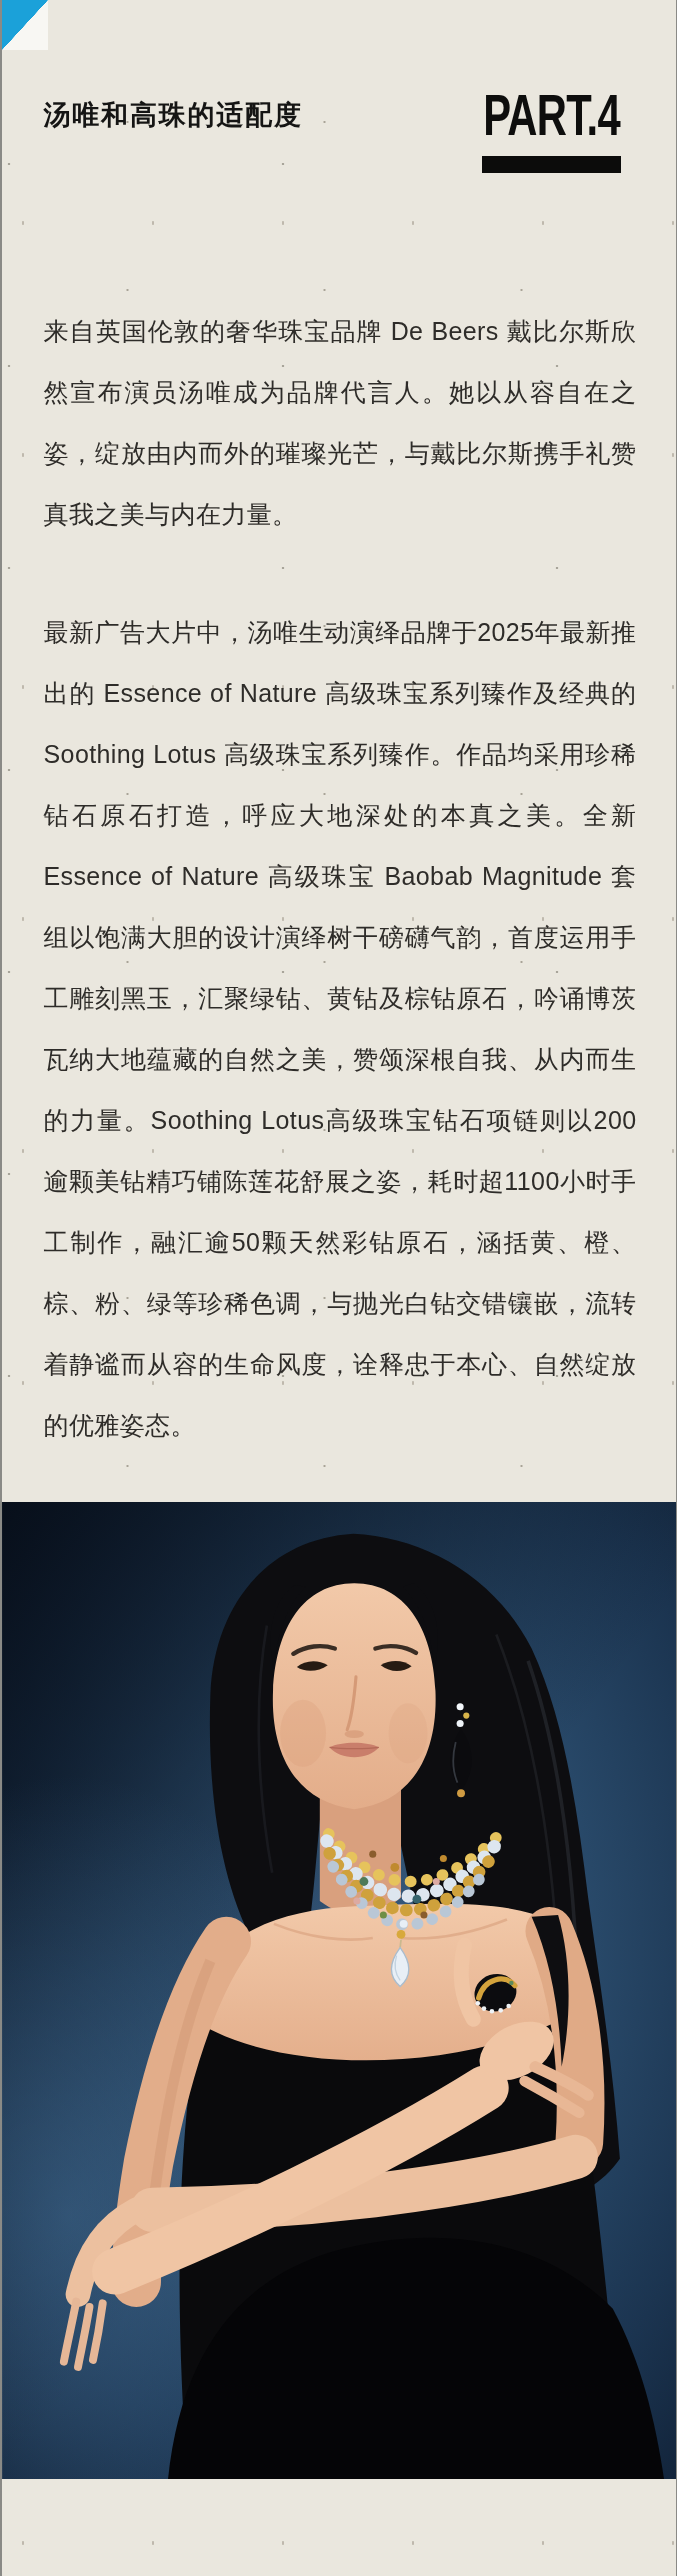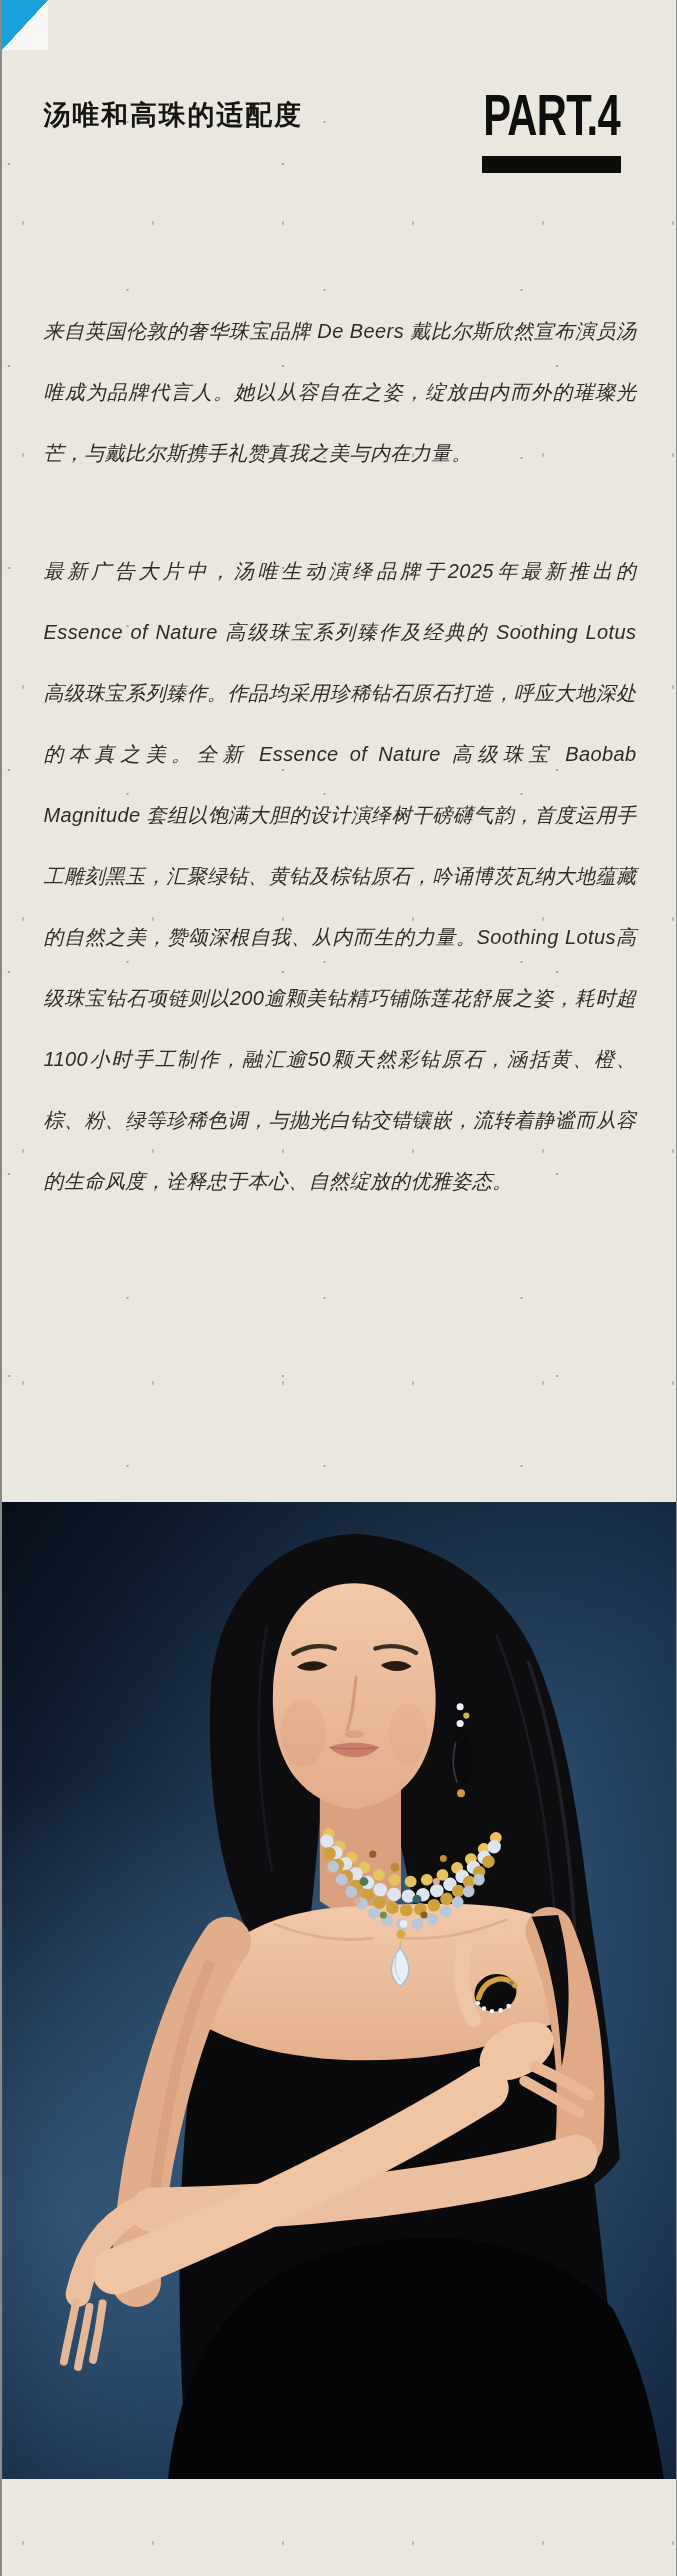--- a/index.html
+++ b/index.html
@@ -23,22 +23,22 @@
     font-size:27px; font-weight:bold; letter-spacing:1.8px; color:#151514;
   }
   .part-block { position:absolute; right:55px; top:86px; }
   .part-label {
     font-weight:bold; font-size:58px; line-height:1; letter-spacing:-0.9px; color:#0e0e0d;
     transform:scaleX(0.72); transform-origin:100% 50%; white-space:nowrap;
   }
   .part-bar { width:139px; height:17.6px; background:#0c0c0b; margin:11.5px 0 0 auto; }
   .article { position:absolute; top:301px; left:42px; width:593px; }
   .article p {
-    margin:0 0 57px 0; font-size:20px; line-height:61px;
-    text-align:justify; color:#2e2c29; letter-spacing:0.4px;font-style:italic;
+    margin:0 0 57px 0; font-size:25px; line-height:61px;
+    text-align:justify; color:#2e2c29; letter-spacing:0.4px;
   }
   .portrait { position:absolute; top:1502px; left:0; width:678px; height:977px; margin:0; }
   .portrait svg { display:block; }
 </style>
 </head>
 <body>
 
 <div class="page">
 
   <div class="corner-fold"></div>

